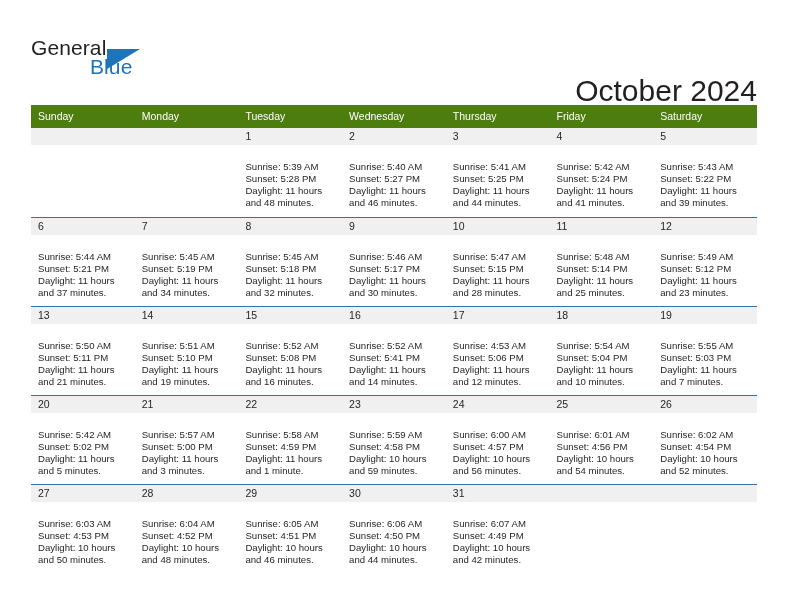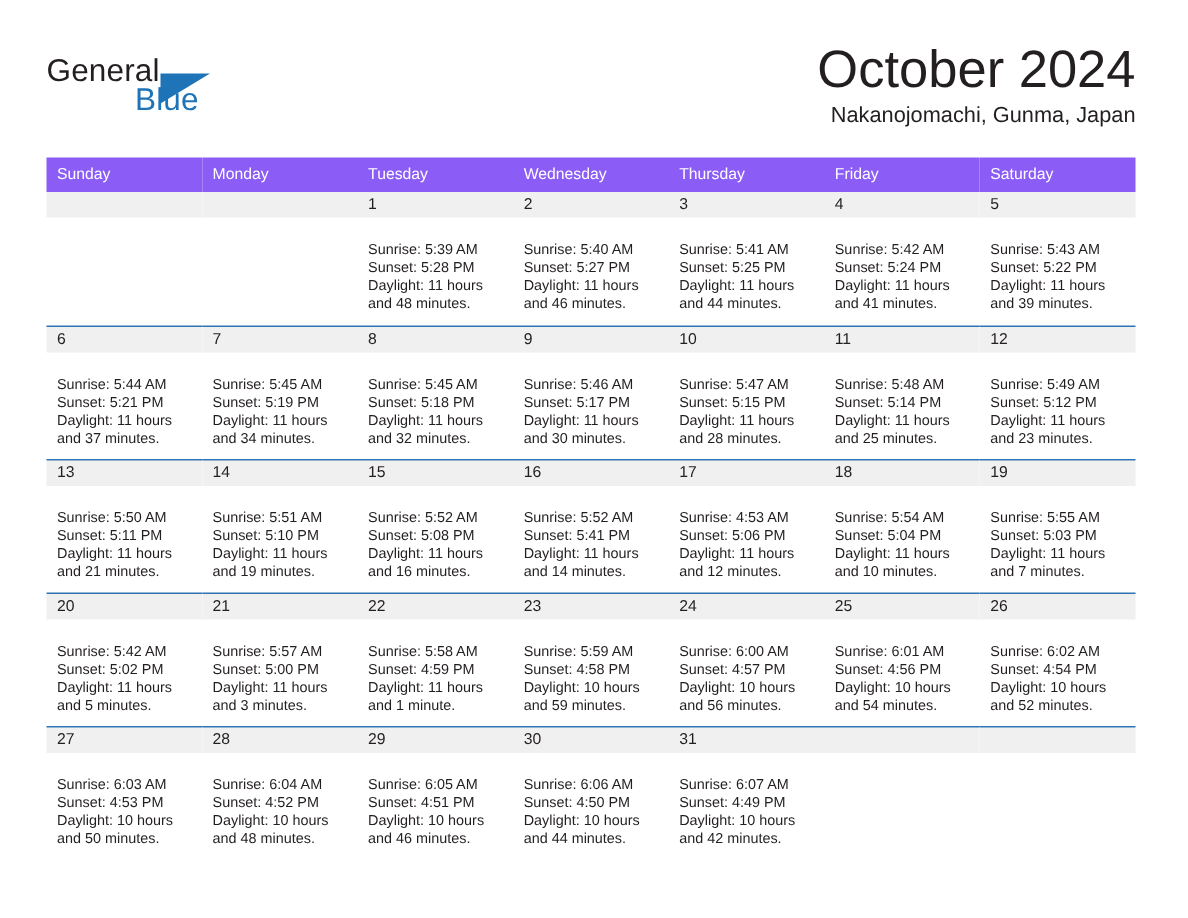--- a/index.html
+++ b/index.html
@@ -66,45 +66,46 @@
     border-bottom: 20px solid transparent;
   }
 
   .title-block {
     position: absolute;
     right: 0;
     top: 0;
     text-align: right;
   }
   .cal-title {
-    font-size: 35px;
+    font-size: 30px;
     color: #231f20;
     line-height: 34px;
     white-space: nowrap;
+    margin-top: 44px;
   }
   .cal-subtitle {
     font-size: 14.5px;
     color: #231f20;
     line-height: 22px;
     margin-top: 2px;
     white-space: nowrap;
   }
 
   
   .calendar {
     position: absolute;
     left: 31px;
     top: 105px;
     width: 726px;
     border-collapse: collapse;
     table-layout: fixed;
   }
 
   .dow-row th {
-    background: #8b5cf6;
+    background: #4d7c0f;
     color: #ffffff;
     font-size: 10.5px;
     font-weight: normal;
     text-align: left;
     padding: 5px 0 6px 7px;
     height: 11px;
     line-height: 12px;
     border: none;
   }
 

